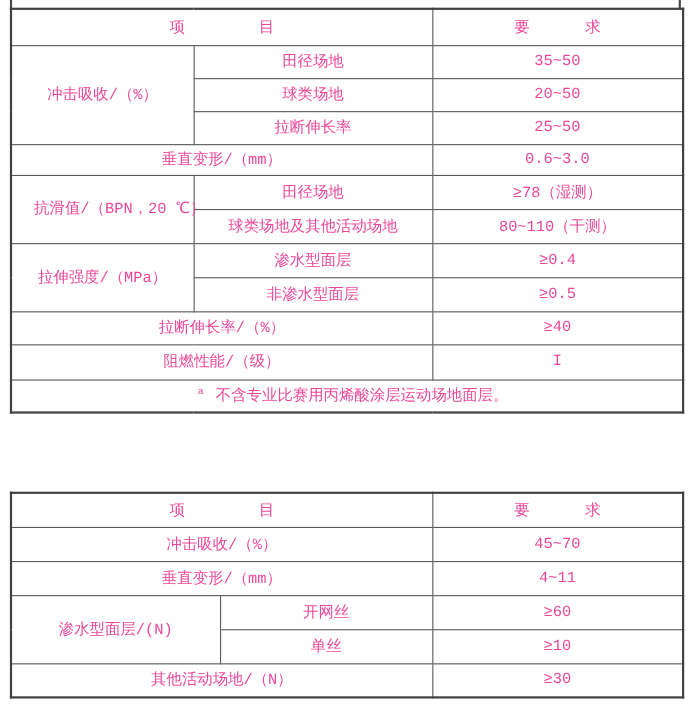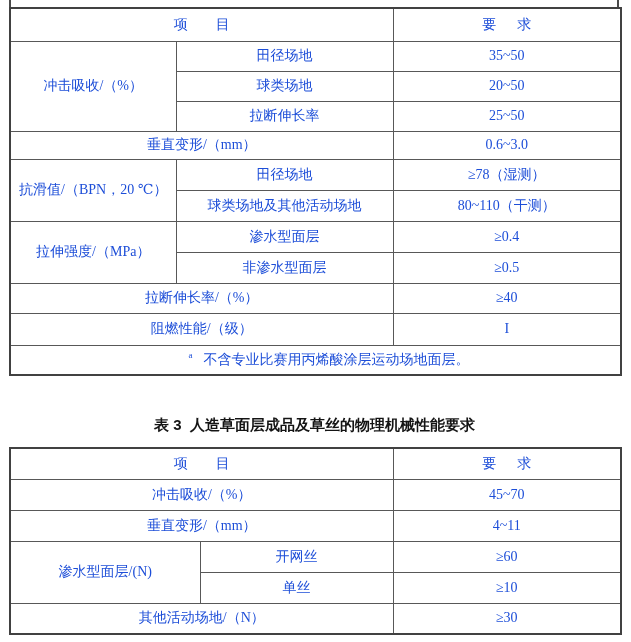--- a/index.html
+++ b/index.html
@@ -23,23 +23,24 @@
     table-layout: fixed;
     border: 2px solid #414141;
   }
   #table1 { top: 7px; }
   #table2 { top: 447px; }
   .spec td {
     border: 1px solid #585858;
     text-align: center;
     vertical-align: middle;
     font-size: 14px;
-    padding: 0 4px;
+    padding: 0 20px;
     white-space: pre;
-    color: #1d4ed8;
+    color: #ec4899;
+    font-family: Liberation Mono, monospace;
   }
   .footnote-cell {
     text-align: left;
     padding-left: 31px !important;
     font-size: 13px;
   }
   sup.fn { font-size: 9px; line-height: 0; margin-right: 11px; }
 
   
   .t1-h  { height: 33px; }
@@ -129,21 +130,20 @@
         <td colspan="2">阻燃性能/（级）</td>
         <td>I</td>
       </tr>
       <tr class="t1-n">
         <td colspan="3" class="footnote-cell"><sup class="fn">a</sup><span>不含专业比赛用丙烯酸涂层运动场地面层。</span></td>
       </tr>
     </tbody>
   </table>
 
 
-  <div id="caption3">表 3  人造草面层成品及草丝的物理机械性能要求</div>
 
   <table class="spec" id="table2">
     <colgroup>
         <col style="width:190px">
         <col style="width:193px">
         <col style="width:228px">
       </colgroup>
     <tbody>
       <tr class="t2-r">
         <td colspan="2">项        目</td>

